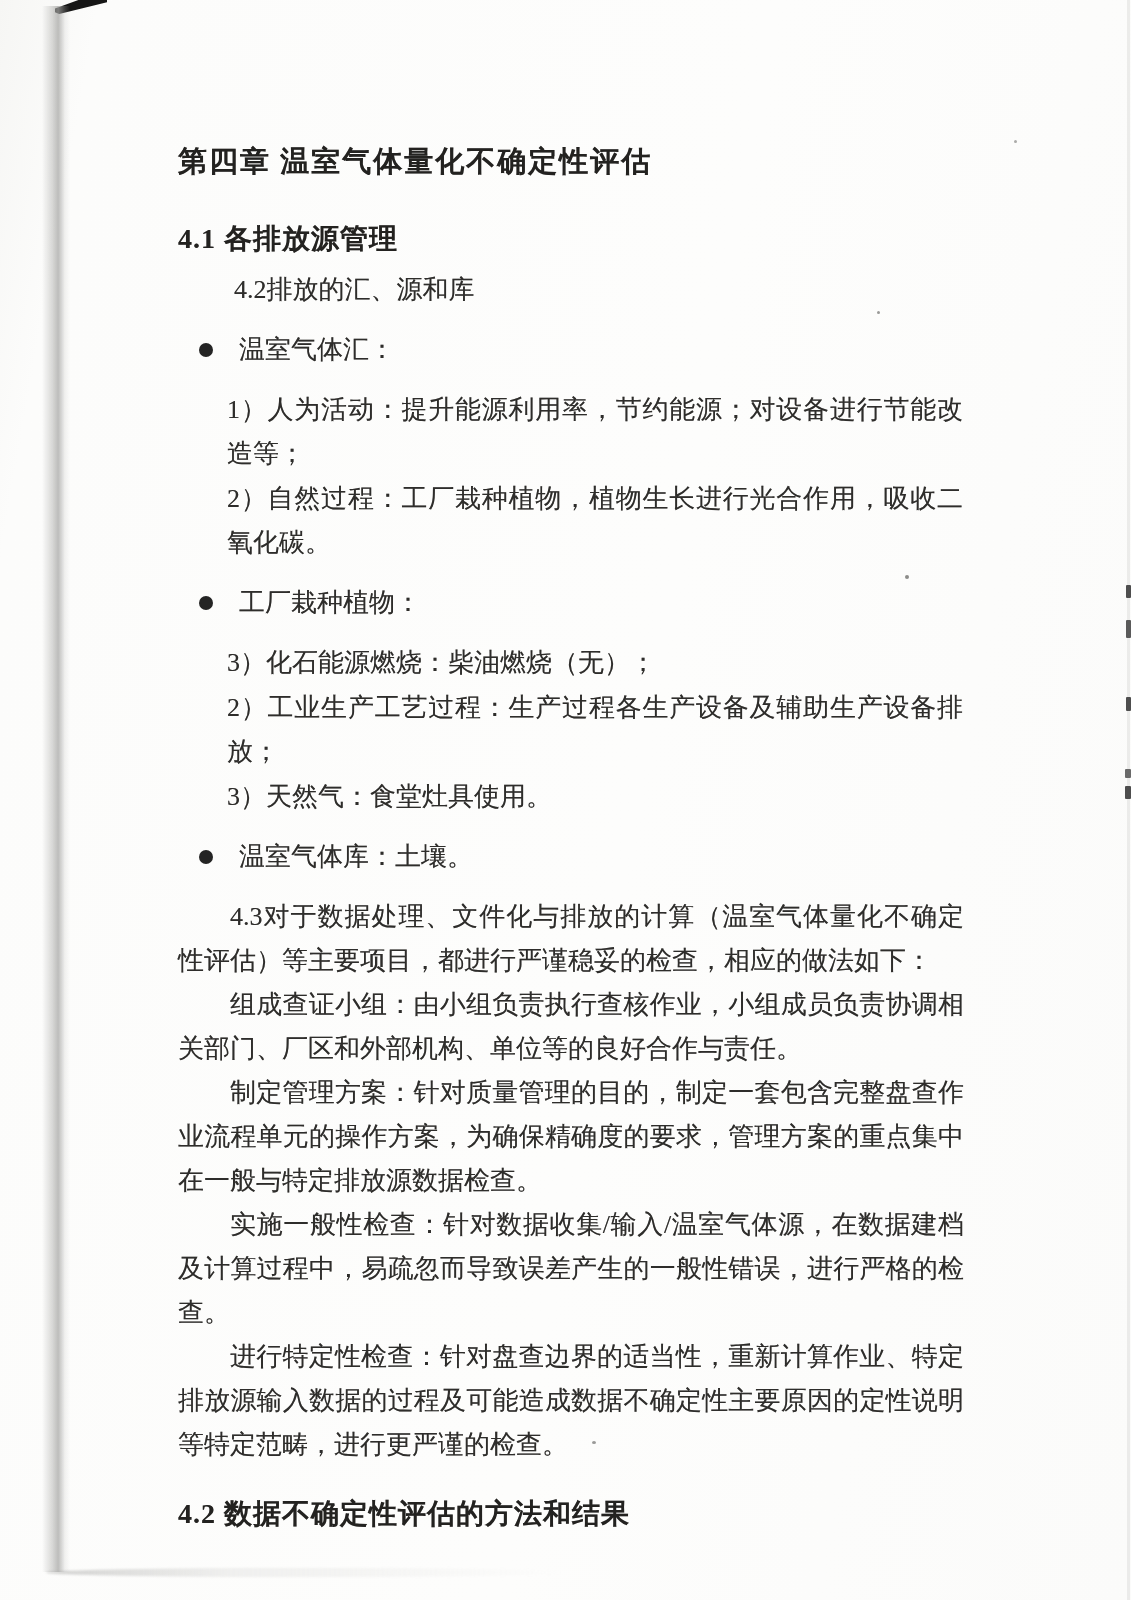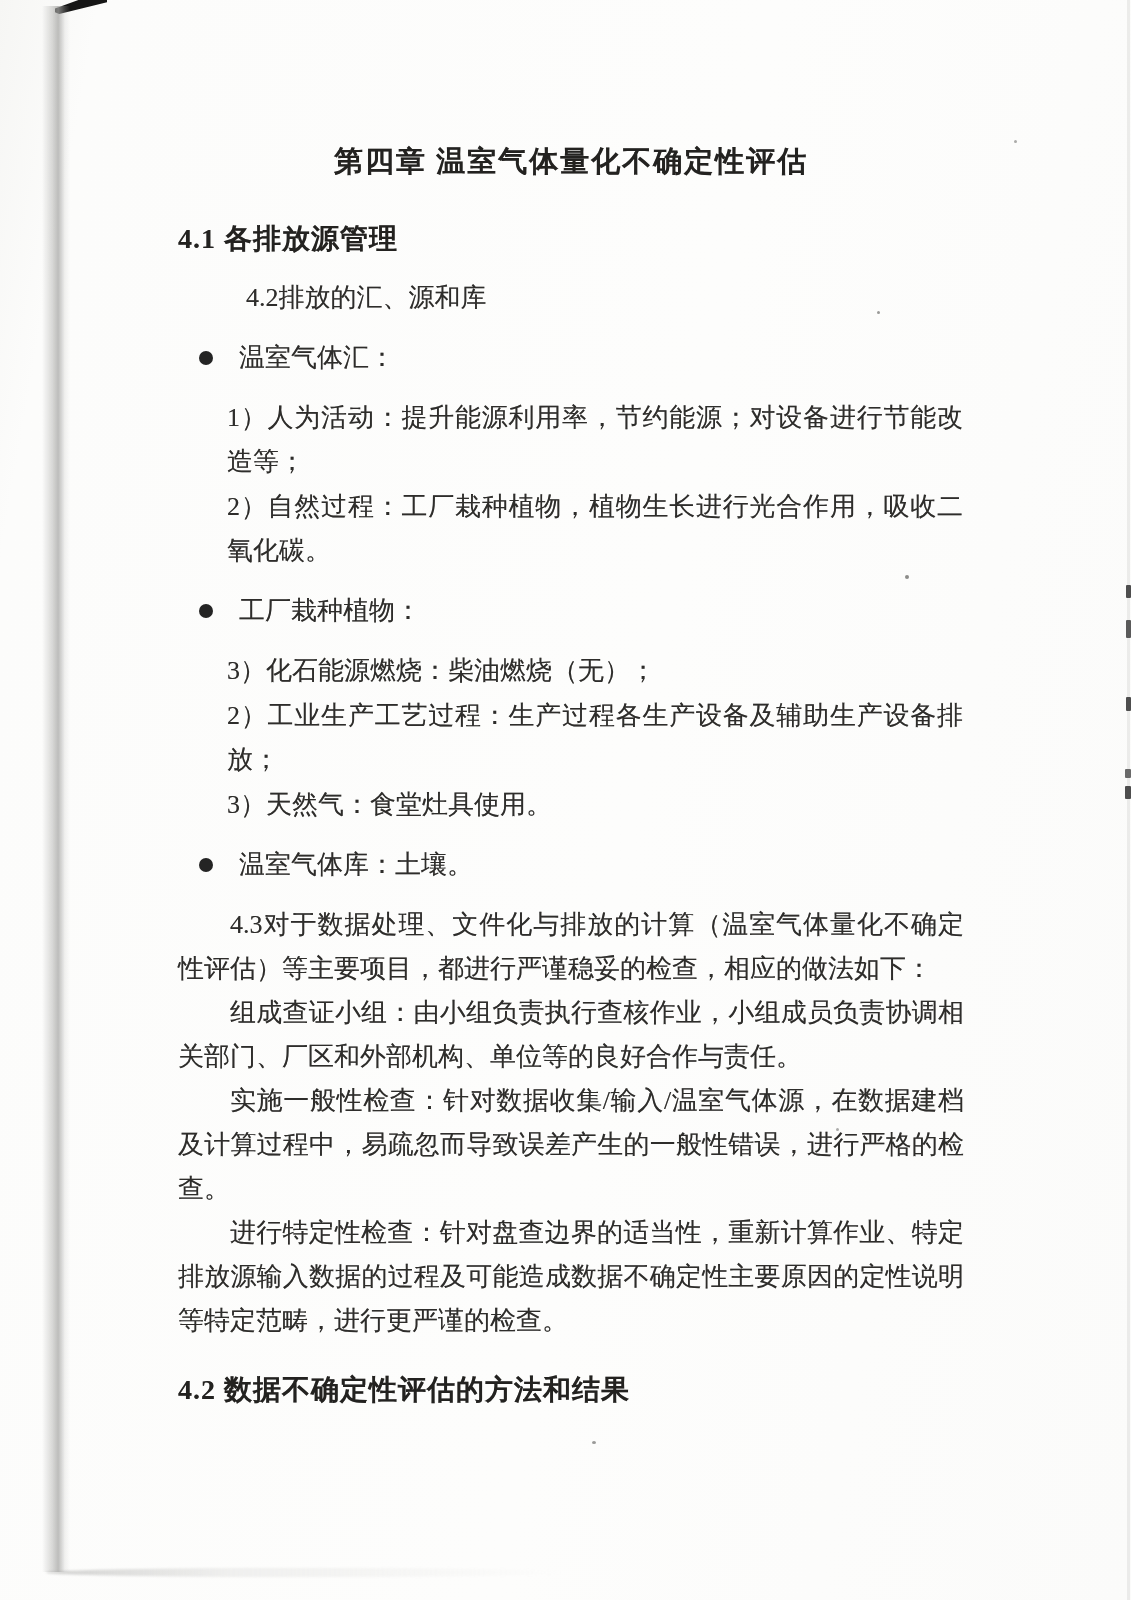--- a/index.html
+++ b/index.html
@@ -57,31 +57,31 @@
   
   .content {
     position: absolute; left: 178px; top: 138px; width: 786px;
     font-size: 26px; line-height: 44px;
     text-align: justify;
     color: #2e2d2b;
     text-shadow: 0 0 0.5px rgba(46,45,43,0.45);
   }
   .chapter-title {
     font-size: 29px; font-weight: bold; line-height: 46px;
-    text-align: center; letter-spacing: 2px; color: #232220;
+    letter-spacing: 2px; color: #232220;
     margin: 0;
   }
   .h-section {
     font-size: 28px; font-weight: bold; line-height: 42px;
     color: #232220; letter-spacing: 1px;
     margin: 34px 0 8px 0; text-align: left;
   }
   .h-section-bottom { margin: 26px 0 0 0; }
   p.body-par { margin: 0; text-indent: 2em; }
-  p.one-line { margin: 16px; text-indent: 2em; }
+  p.one-line { margin: 4px; text-indent: 2em; }
   .bullet-row { margin: 16px; display: flex; align-items: flex-start; }
   .bullet-dot {
     flex: 0 0 auto;
     width: 14px; height: 14px; border-radius: 50%;
     background: #242424; margin: 15px 26px 0 5px;
   }
   .bullet-label { flex: 1 1 auto; text-align: left; }
   .num-item { margin: 1px; padding-left: 48px; text-indent: 0; }
 </style>
 </head>
@@ -130,20 +130,21 @@
 
     <div class="bullet-row">
       <span class="bullet-dot"></span>
       <span class="bullet-label">温室气体库：土壤。</span>
     </div>
 
     <p class="body-par">4.3对于数据处理、文件化与排放的计算（温室气体量化不确定性评估）等主要项目，都进行严谨稳妥的检查，相应的做法如下：</p>
 
     <p class="body-par">组成查证小组：由小组负责执行查核作业，小组成员负责协调相关部门、厂区和外部机构、单位等的良好合作与责任。</p>
 
+    <p class="body-par">制定管理方案：针对质量管理的目的，制定一套包含完整盘查作业流程单元的操作方案，为确保精确度的要求，管理方案的重点集中在一般与特定排放源数据检查。</p>
 
     <p class="body-par">实施一般性检查：针对数据收集/输入/温室气体源，在数据建档及计算过程中，易疏忽而导致误差产生的一般性错误，进行严格的检查。</p>
 
     <p class="body-par">进行特定性检查：针对盘查边界的适当性，重新计算作业、特定排放源输入数据的过程及可能造成数据不确定性主要原因的定性说明等特定范畴，进行更严谨的检查。</p>
 
     <h2 class="h-section h-section-bottom">4.2 数据不确定性评估的方法和结果</h2>
 
   </div>
 </div>
 

